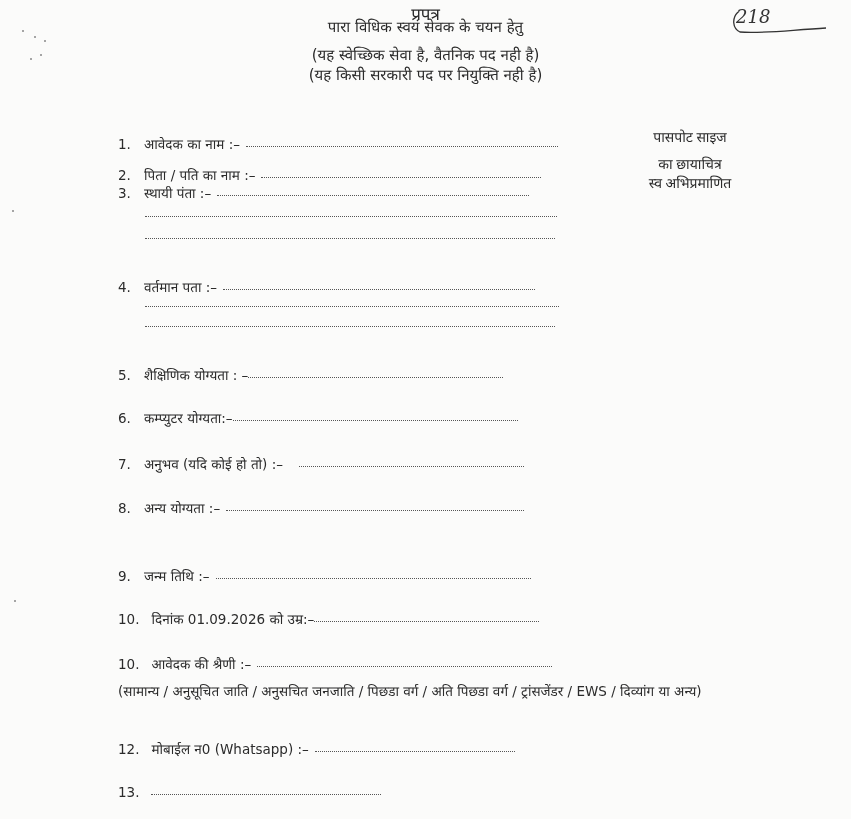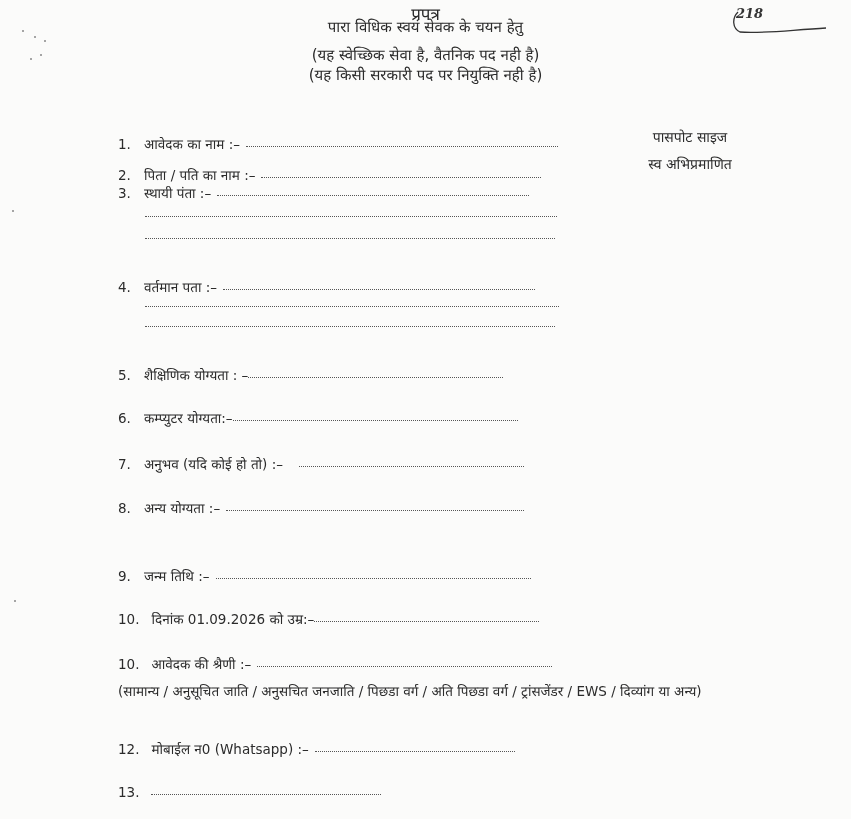--- a/index.html
+++ b/index.html
@@ -8,26 +8,26 @@
       background: #fbfbfa;
       font-family: "DejaVu Sans", "Liberation Sans", sans-serif;
       color: #2b2b2b;
       position: relative;
     }
     .header { position: absolute; left: 0; width: 851px; text-align: center; }
     .h-title { top: 2px; font-size: 17px; }
     .h-line { font-size: 15px; }
     .page-no {
       position: absolute; left: 736px; top: 6px;
-      font-family: "DejaVu Serif", serif; font-style: italic; font-size: 13px; color: #333; font-weight: bold;
+      font-family: "DejaVu Serif", serif; font-style: italic; font-size: 18px; color: #333;
     }
     .page-no-swoosh {
       position: absolute; left: 730px; top: 8px; width: 100px; height: 30px;
     }
-    .photo-box { position: absolute; left: 600px; top: 128px; width: 180px; text-align: center; font-size: 14px; line-height: 19px; }
+    .photo-box { position: absolute; left: 600px; top: 128px; width: 180px; text-align: center; font-size: 14px; line-height: 19px; font-family: Liberation Serif, serif; }
     .photo-box .gap { height: 8px; }
     .row { position: absolute; left: 118px; font-size: 13.5px; display: flex; align-items: baseline; white-space: nowrap; }
     .num { display: inline-block; width: 26px; }
     .num2 { margin-right: 12px; }
     .label { margin-right: 6px; }
     .dots {
       display: inline-block; height: 2px;
       border-bottom: 1.3px dotted #555;
       transform: translateY(-2px);
     }
@@ -52,20 +52,21 @@
 </svg>
 
 <div class="header h-title">प्रपत्र</div>
 <div class="header h-line" style="top:16px">पारा विधिक स्वयं सेवक के चयन हेतु</div>
 <div class="header h-line" style="top:44px">(यह स्वेच्छिक सेवा है, वैतनिक पद नही है)</div>
 <div class="header h-line" style="top:64px">(यह किसी सरकारी पद पर नियुक्ति नही है)</div>
 
 <div class="photo-box">
   <div>पासपोट साइज</div>
   <div class="gap"></div>
+  <div>का छायाचित्र</div>
   <div>स्व अभिप्रमाणित</div>
 </div>
 
 <div class="row" style="top:135px">
   <span class="num">1.</span>
   <span class="label">आवेदक का नाम :–</span>
   <span class="dots" style="width:312px"></span>
 </div>
 
 <div class="row" style="top:166px">

